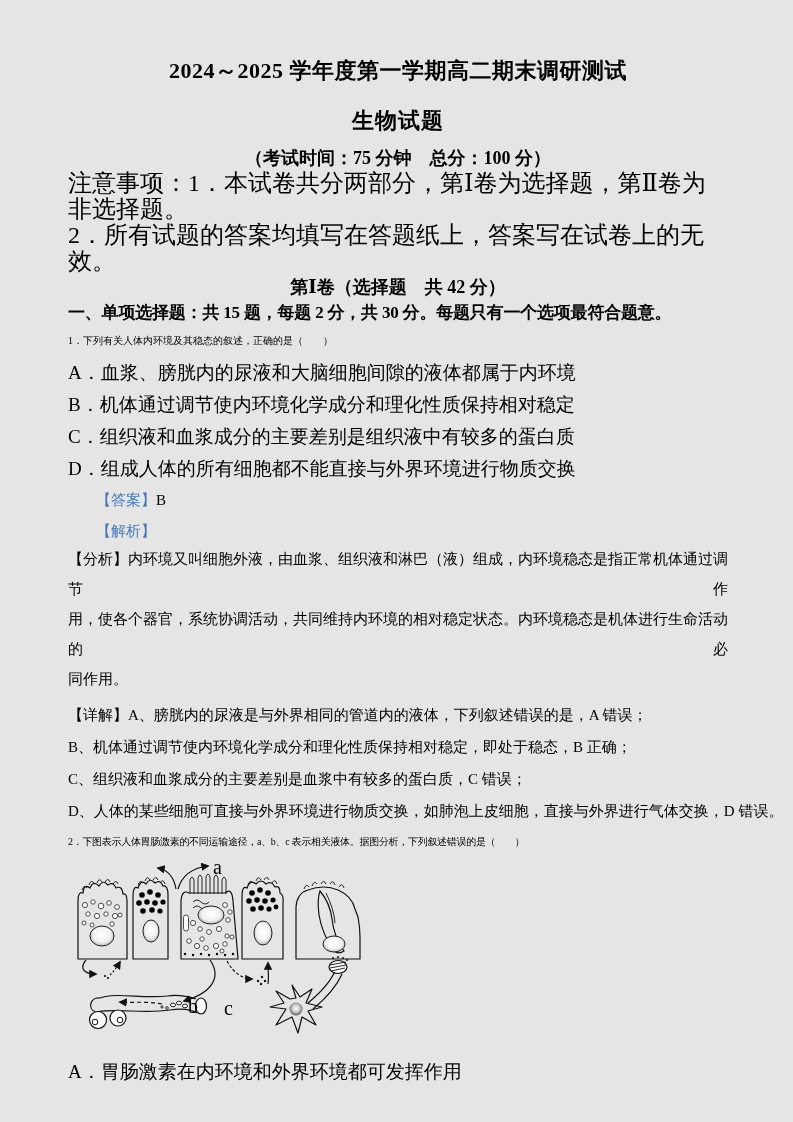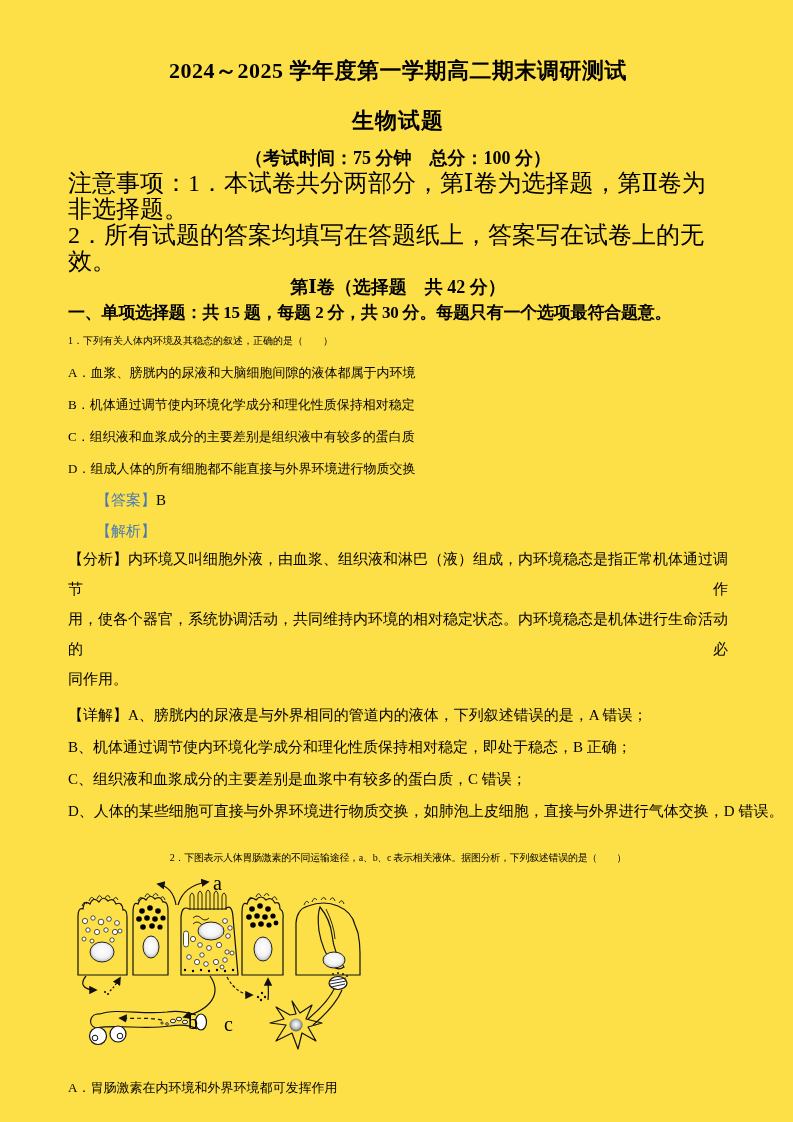--- a/index.html
+++ b/index.html
@@ -1,41 +1,41 @@
 <!DOCTYPE html>
 <html><head>
 <meta charset="utf-8">
 <style>
   html,body{margin:0;padding:0;background:#fff;}
   .page{
     position:relative;
     width:793px;height:1122px;
     box-sizing:border-box;
     padding:56px 60px 0 68px;
-    background:#fde047;
+    background:#e5e5e5;
     font-family:"Liberation Serif","DejaVu Serif",serif;
     color:#000;
     overflow:hidden;
   }
   .content{width:660px;}
   .title{font-size:22px;font-weight:700;text-align:center;line-height:30px;letter-spacing:.5px;}
   .subtitle{font-size:22px;font-weight:700;text-align:center;line-height:30px;margin-top:20px;letter-spacing:1px;}
   .examinfo{font-size:18px;font-weight:700;text-align:center;line-height:24px;margin-top:10px;}
   .notice{font-size:24px;font-weight:400;line-height:26px;}
   .section{font-size:18px;font-weight:700;text-align:center;line-height:26px;}
   .part{font-size:17px;font-weight:700;line-height:26px;letter-spacing:-.2px;}
   .stem{font-size:10px;line-height:22px;margin-top:4px;}
-  .opt{font-size:13px;line-height:22px;margin-top:10px;}
+  .opt{font-size:19px;line-height:22px;margin-top:10px;}
   .ans{font-size:15px;line-height:22px;margin-top:9px;margin-left:28px;}
   .blue{color:#4a7ab5;}
   .para{margin-top:2px;}
   .an-line{font-size:15px;line-height:30px;text-align:justify;}
   .an-line.j{text-align-last:justify;}
   .dline{font-size:15px;line-height:22px;margin-top:10px;white-space:nowrap;}
-  .stem2{margin-top:25px;white-space:nowrap;letter-spacing:-.3px;text-align:center;}
+  .stem2{margin-top:9px;white-space:nowrap;letter-spacing:-.3px;}
   .figwrap{margin:4px 0 0 4px;width:292px;height:180px;}
   .q2opt{margin-top:24px;}
   svg text.figlabel{font-family:"Liberation Serif","DejaVu Serif",serif;font-size:20px;fill:#000;}
   svg .ln{fill:none;stroke:#111;stroke-width:1.2px;}
   svg .thin{fill:none;stroke:#111;stroke-width:.9px;}
 </style>
 </head>
 <body>
 
 <div class="page">

